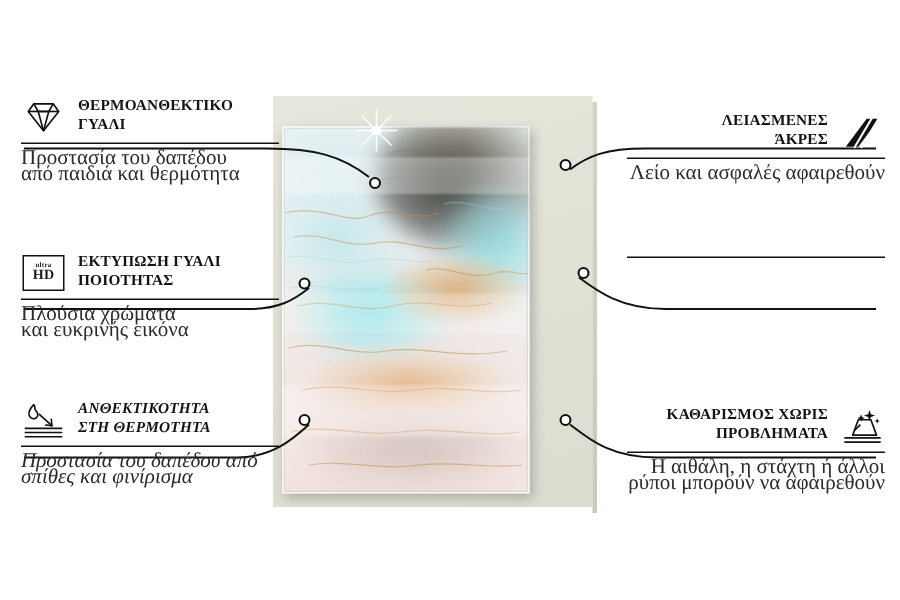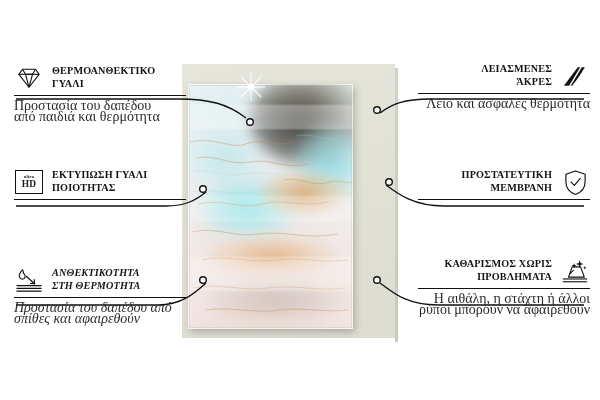--- a/index.html
+++ b/index.html
@@ -193,23 +193,23 @@
     font-size: 14px;
     line-height: 11.4px;
     color: #2a2a2a;
     white-space: pre-line;
   }
 
   
   #feature-heat-glass   { top: 64px; }
   #feature-print        { top: 168px; }
   #feature-heat-resist  { top: 266px; font-style: italic; }
-  #feature-edges        { top: 62px; font-family: Liberation Serif, serif; }
+  #feature-edges        { top: 74px; font-family: Liberation Serif, serif; }
   #feature-membrane     { top: 168px; }
-  #feature-cleaning     { top: 257px; }
+  #feature-cleaning     { top: 270px; }
 
   .hd-badge {
     width: 26px; height: 22px;
     border: 1.2px solid #111;
     display: flex; flex-direction: column;
     align-items: center; justify-content: center;
     line-height: 1;
   }
   .hd-badge .u { font-size: 4.6px; font-weight: 700; letter-spacing: .2px; }
   .hd-badge .h { font-size: 9.4px; font-weight: 700; letter-spacing: .2px; margin-top: .5px;}
@@ -316,20 +316,22 @@
     <div class="feat-icon">
       <div class="hd-badge">
         <span class="u">ultra</span>
         <span class="h">HD</span>
       </div>
     </div>
     <div class="feat-title">ΕΚΤΥΠΩΣΗ ΓΥΑΛΙ
 ΠΟΙΟΤΗΤΑΣ</div>
   </div>
   <div class="feat-rule"></div>
+  <div class="feat-body">Πλούσια χρώματα
+και ευκρινής εικόνα</div>
 </div>
 
 <div class="feature left" id="feature-heat-resist">
   <div class="feat-head">
     <div class="feat-icon">
       <svg viewBox="0 0 30 28" width="28" height="26">
         <g fill="none" stroke="#111" stroke-width="1.2" stroke-linejoin="round" stroke-linecap="round">
           <path d="M8,3 C5.2,6 4.2,8.2 4.6,10.2 C5,12.2 6.8,13.4 8.6,13 C10.4,12.6 11.3,10.9 10.7,9.1 C10.2,7.6 9,7.2 8.8,5.8 C8.7,4.9 9,4 8,3 Z"></path>
           <path d="M12,10 L21,18"></path>
           <path d="M21,18 L16.6,17.6"></path>
@@ -338,56 +340,44 @@
           <path d="M2,23 H28"></path>
           <path d="M2,26 H28"></path>
         </g>
       </svg>
     </div>
     <div class="feat-title">ΑΝΘΕΚΤΙΚΟΤΗΤΑ
 ΣΤΗ ΘΕΡΜΟΤΗΤΑ</div>
   </div>
   <div class="feat-rule"></div>
   <div class="feat-body">Προστασία του δαπέδου από
-σπίθες και αφαιρεθούν</div>
+σπίθες και φινίρισμα</div>
 </div>
 
 <div class="feature right" id="feature-edges">
   <div class="feat-head">
     <div class="feat-icon">
       <svg viewBox="0 0 28 24" width="26" height="23">
         <g fill="#111">
           <polygon points="2,22 11,22 26,2 17,2"></polygon>
         </g>
         <g stroke="#ffffff" stroke-width="1.5">
           <line x1="8" y1="23" x2="21" y2="1"></line>
           <line x1="13" y1="23" x2="26" y2="1"></line>
         </g>
       </svg>
     </div>
     <div class="feat-title">ΛΕΙΑΣΜΕΝΕΣ
 ΆΚΡΕΣ</div>
   </div>
   <div class="feat-rule"></div>
-  <div class="feat-body">Λείο και ασφαλές θερμότητα</div>
+  <div class="feat-body">Λείο και ασφαλές αφαιρεθούν</div>
 </div>
 
 <div class="feature right" id="feature-membrane">
-  <div class="feat-head">
-    <div class="feat-icon">
-      <svg viewBox="0 0 26 28" width="25" height="27">
-        <g fill="none" stroke="#111" stroke-width="1.2" stroke-linejoin="round" stroke-linecap="round">
-          <path d="M13,2 L23,5.5 V13 C23,20 18.4,24.6 13,26.4 C7.6,24.6 3,20 3,13 V5.5 Z"></path>
-          <path d="M8.4,13.6 L11.8,17 L18,9.8"></path>
-        </g>
-      </svg>
-    </div>
-    <div class="feat-title">ΠΡΟΣΤΑΤΕΥΤΙΚΗ
-ΜΕΜΒΡΑΝΗ</div>
-  </div>
   <div class="feat-rule"></div>
 </div>
 
 <div class="feature right" id="feature-cleaning">
   <div class="feat-head">
     <div class="feat-icon">
       <svg viewBox="0 0 30 26" width="28" height="25">
         <g fill="none" stroke="#111" stroke-width="1.2" stroke-linejoin="round">
           <path d="M8,19 L12,8 H21 L25,19 Z"></path>
           <path d="M2,21 H28"></path>

